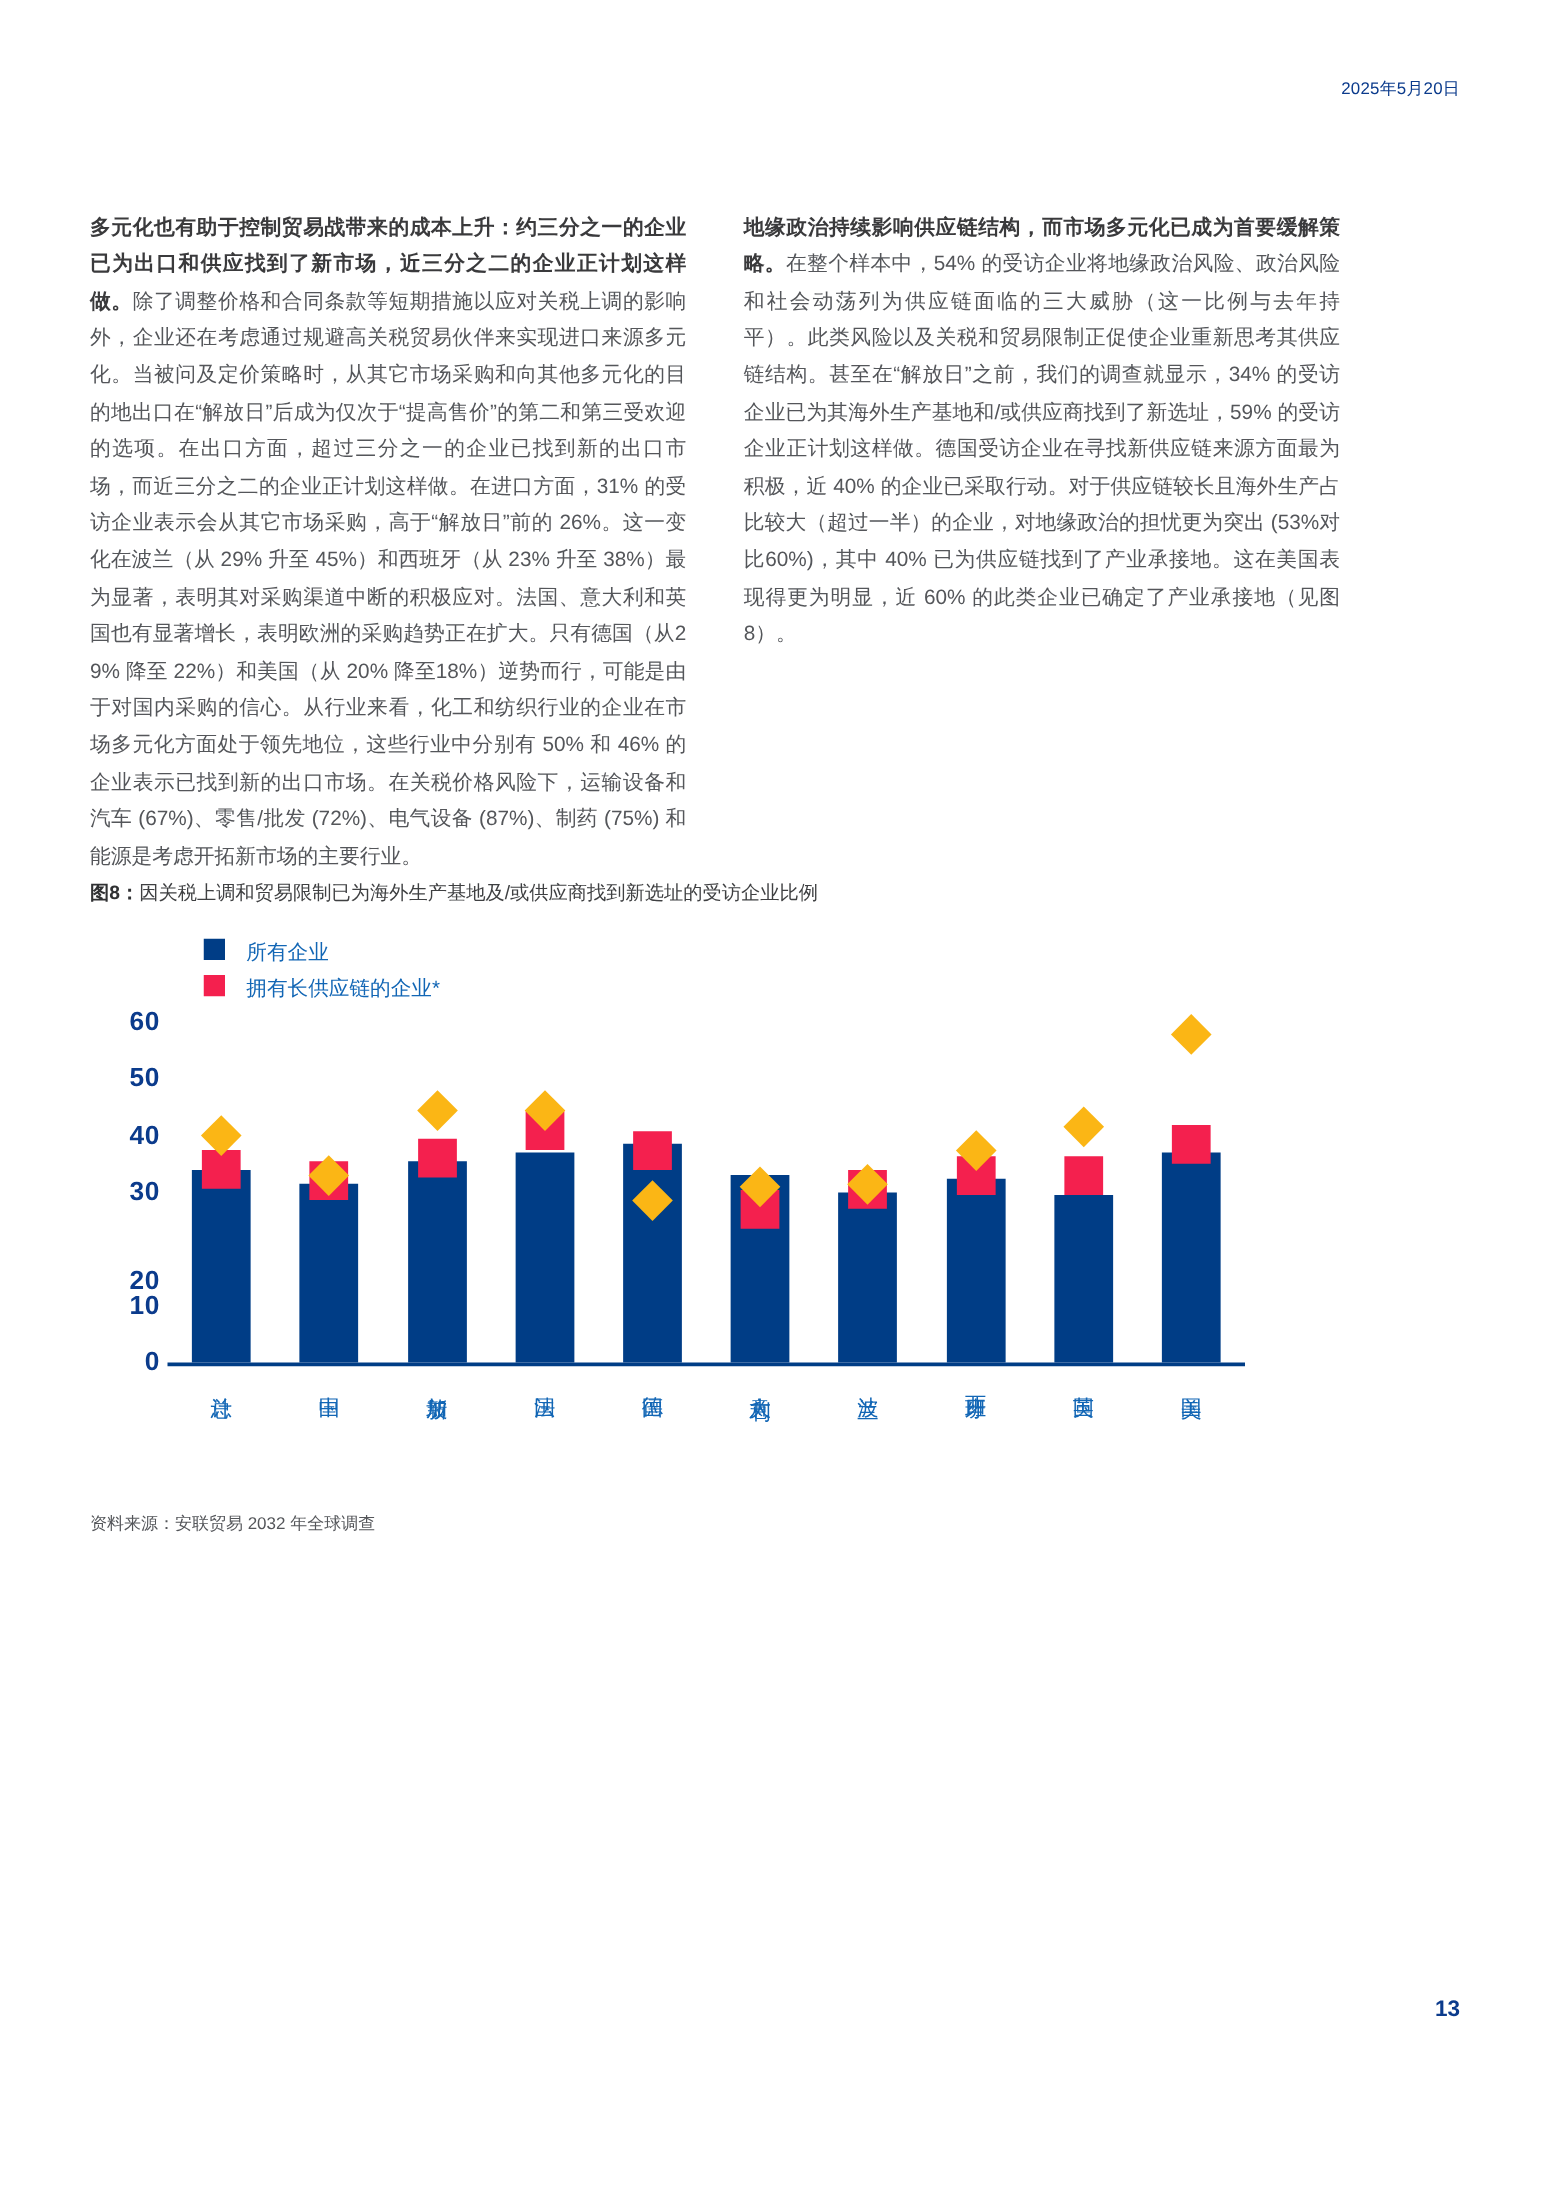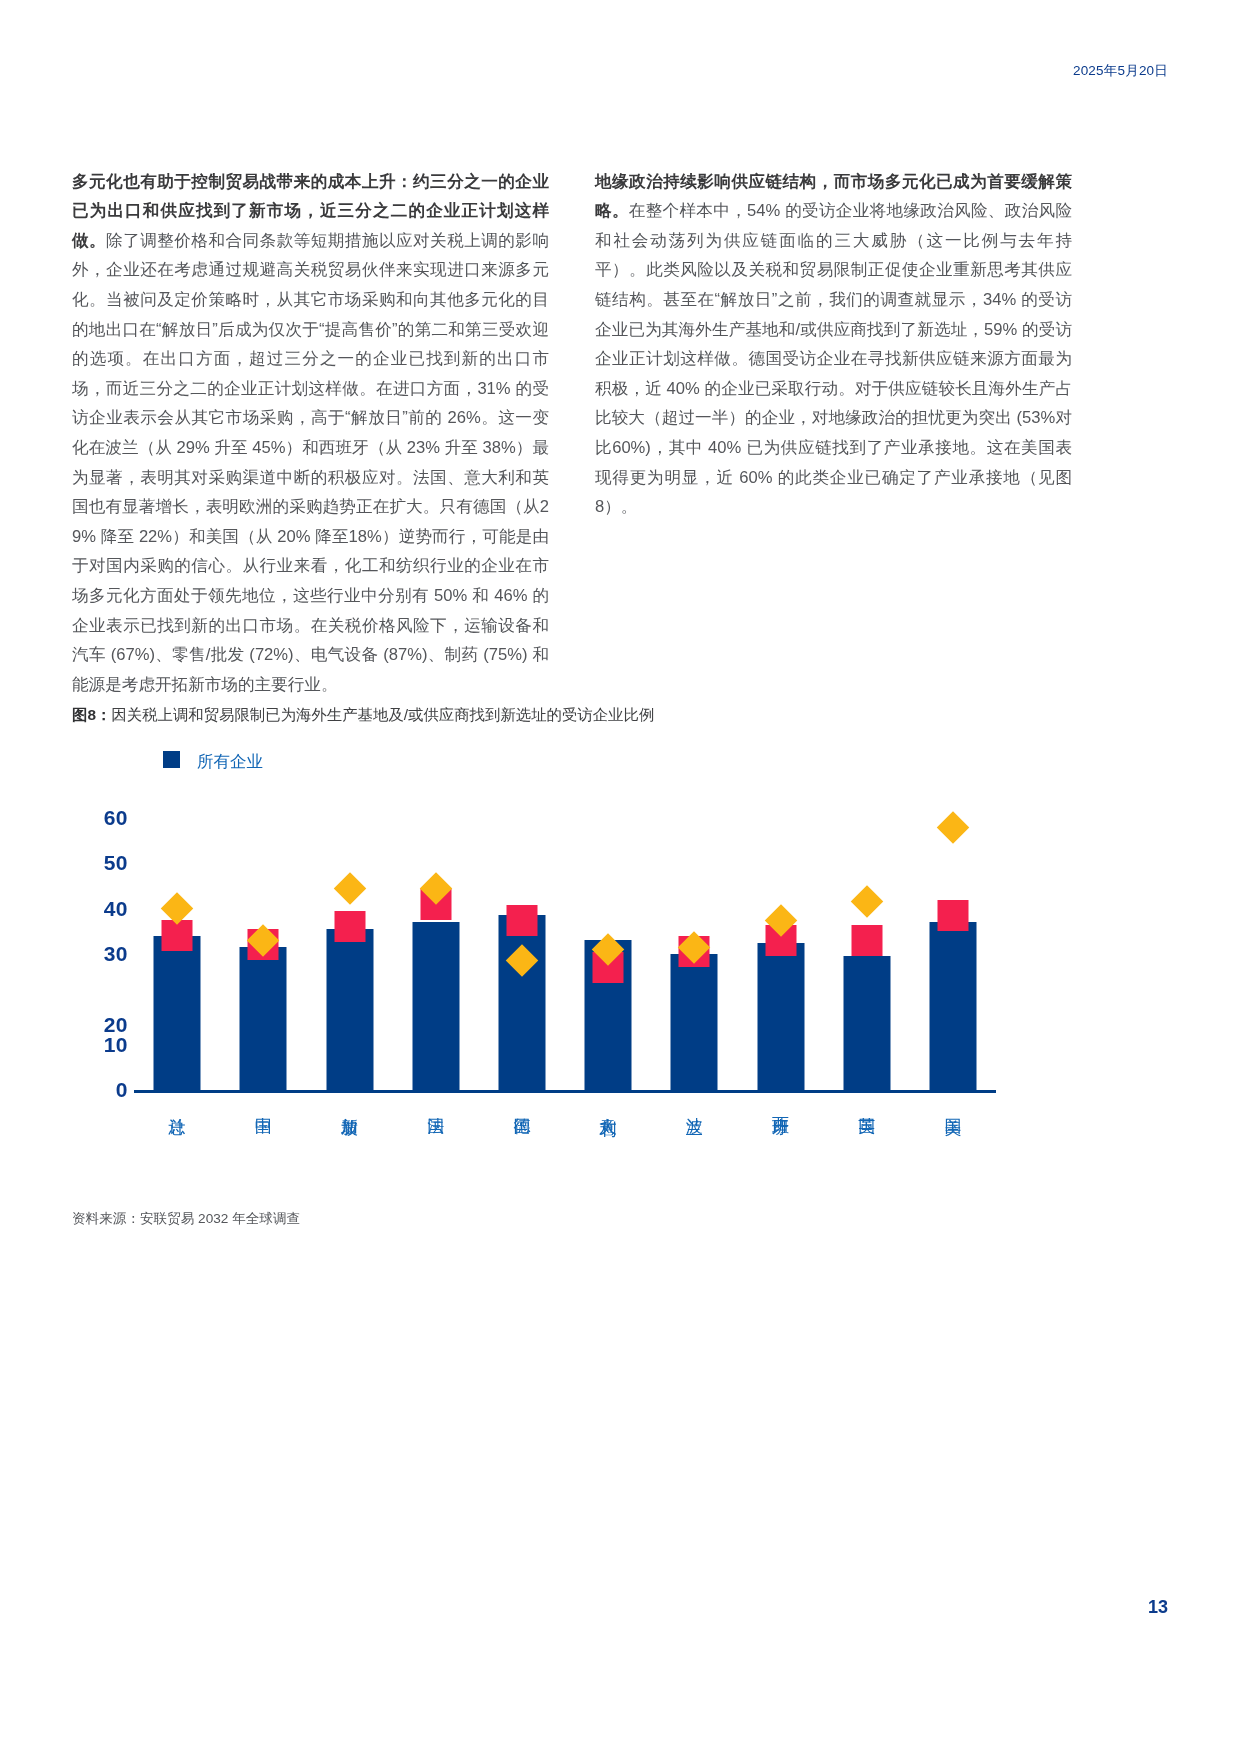--- a/index.html
+++ b/index.html
@@ -104,20 +104,24 @@
   </div>
 
   <div class="figure">
 
     <div class="fig-title"><b>图8：</b><span>因关税上调和贸易限制已为海外生产基地及/或供应商找到新选址的受访企业比例</span></div>
 
     <div class="legend">
       <div class="legend-row">
         <span class="legend-mark lm-bar"></span>
         <span class="legend-label">所有企业</span>
+      </div>
+      <div class="legend-row">
+        <span class="legend-mark lm-sq"></span>
+        <span class="legend-label">拥有长供应链的企业*</span>
       </div>
     </div>
 
     <div class="plot-wrap">
       <div class="axis-labels" id="yaxis">
           <div class="ytick" style="top: 272px;">0</div>
           <div class="ytick" style="top: 226.667px;">10</div>
           <div class="ytick" style="top: 174px; margin-top: 33px;">20</div>
           <div class="ytick" style="top: 136px;">30</div>
           <div class="ytick" style="top: 90.6667px;">40</div>

